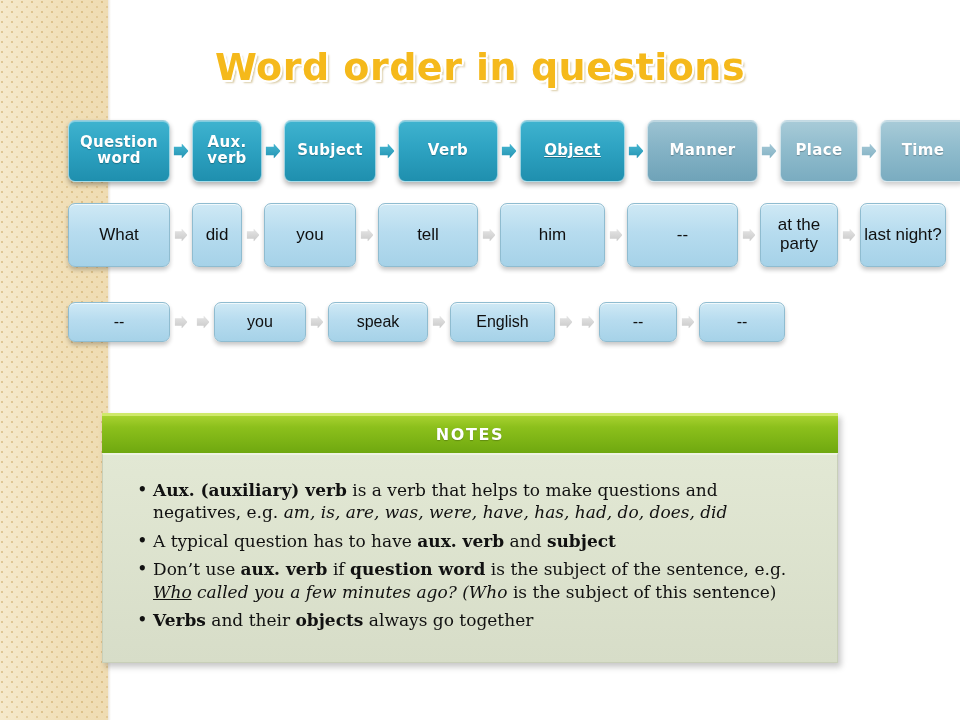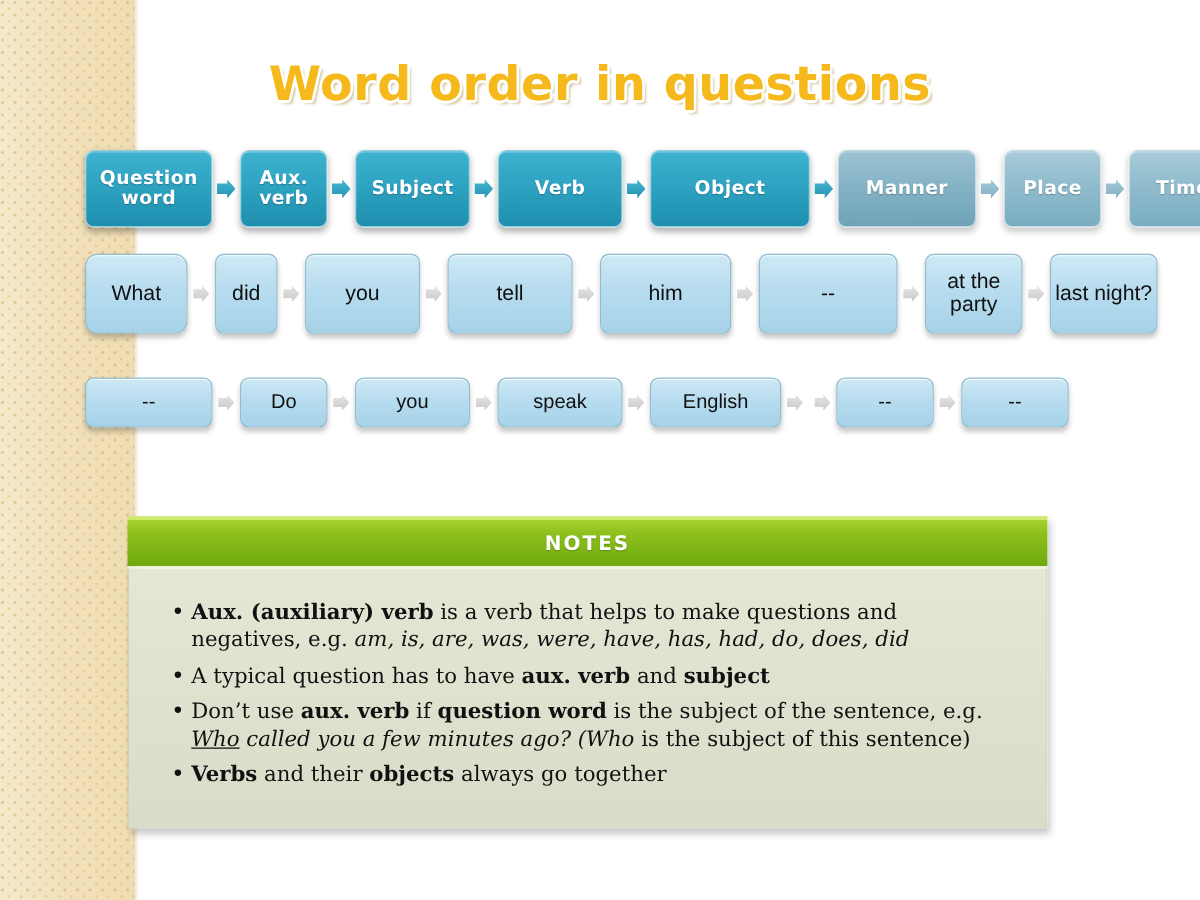--- a/index.html
+++ b/index.html
@@ -204,36 +204,36 @@
       <span class="glyph"></span>
     </div>
     <div class="cell hdr-box" style="width: 92px;">Subject</div>
     <div class="conn" style="width: 22px;">
       <span class="glyph"></span>
     </div>
     <div class="cell hdr-box" style="width: 100px;">Verb</div>
     <div class="conn" style="width: 22px;">
       <span class="glyph"></span>
     </div>
-    <div class="cell hdr-box" style="width: 128px;">Object</div>
+    <div class="cell hdr-box" style="width: 105px; text-decoration: underline;">Object</div>
     <div class="conn" style="width: 22px;">
       <span class="glyph"></span>
     </div>
     <div class="cell hdr-box muted" style="width: 111px;">Manner</div>
     <div class="conn muted" style="width: 22px;">
       <span class="glyph"></span>
     </div>
     <div class="cell hdr-box muted2" style="width: 78px;">Place</div>
     <div class="conn muted" style="width: 22px;">
       <span class="glyph"></span>
     </div>
     <div class="cell hdr-box muted2" style="width: 86px;">Time</div>
   </div>
 <div class="row" id="row-ex1">
-    <div class="cell ex-box" style="width: 82px; border-radius: 10px;">What</div>
+    <div class="cell ex-box" style="width: 102px;">What</div>
     <div class="conn" style="width: 22px;">
       <span class="glyph"></span>
     </div>
     <div class="cell ex-box" style="width: 50px;">did</div>
     <div class="conn" style="width: 22px;">
       <span class="glyph"></span>
     </div>
     <div class="cell ex-box" style="width: 92px;">you</div>
     <div class="conn" style="width: 22px;">
       <span class="glyph"></span>
@@ -254,21 +254,20 @@
     <div class="conn" style="width: 22px;">
       <span class="glyph"></span>
     </div>
     <div class="cell ex-box" style="width: 86px;">last night?</div>
   </div>
 <div class="row" id="row-ex2">
     <div class="cell ex-box" style="width: 102px;">--</div>
     <div class="conn" style="width: 22px;">
       <span class="glyph"></span>
     </div>
-    <div class="cell ex-box" style="width: 70px;">Do</div>
     <div class="conn" style="width: 22px;">
       <span class="glyph"></span>
     </div>
     <div class="cell ex-box" style="width: 92px;">you</div>
     <div class="conn" style="width: 22px;">
       <span class="glyph"></span>
     </div>
     <div class="cell ex-box" style="width: 100px;">speak</div>
     <div class="conn" style="width: 22px;">
       <span class="glyph"></span>

